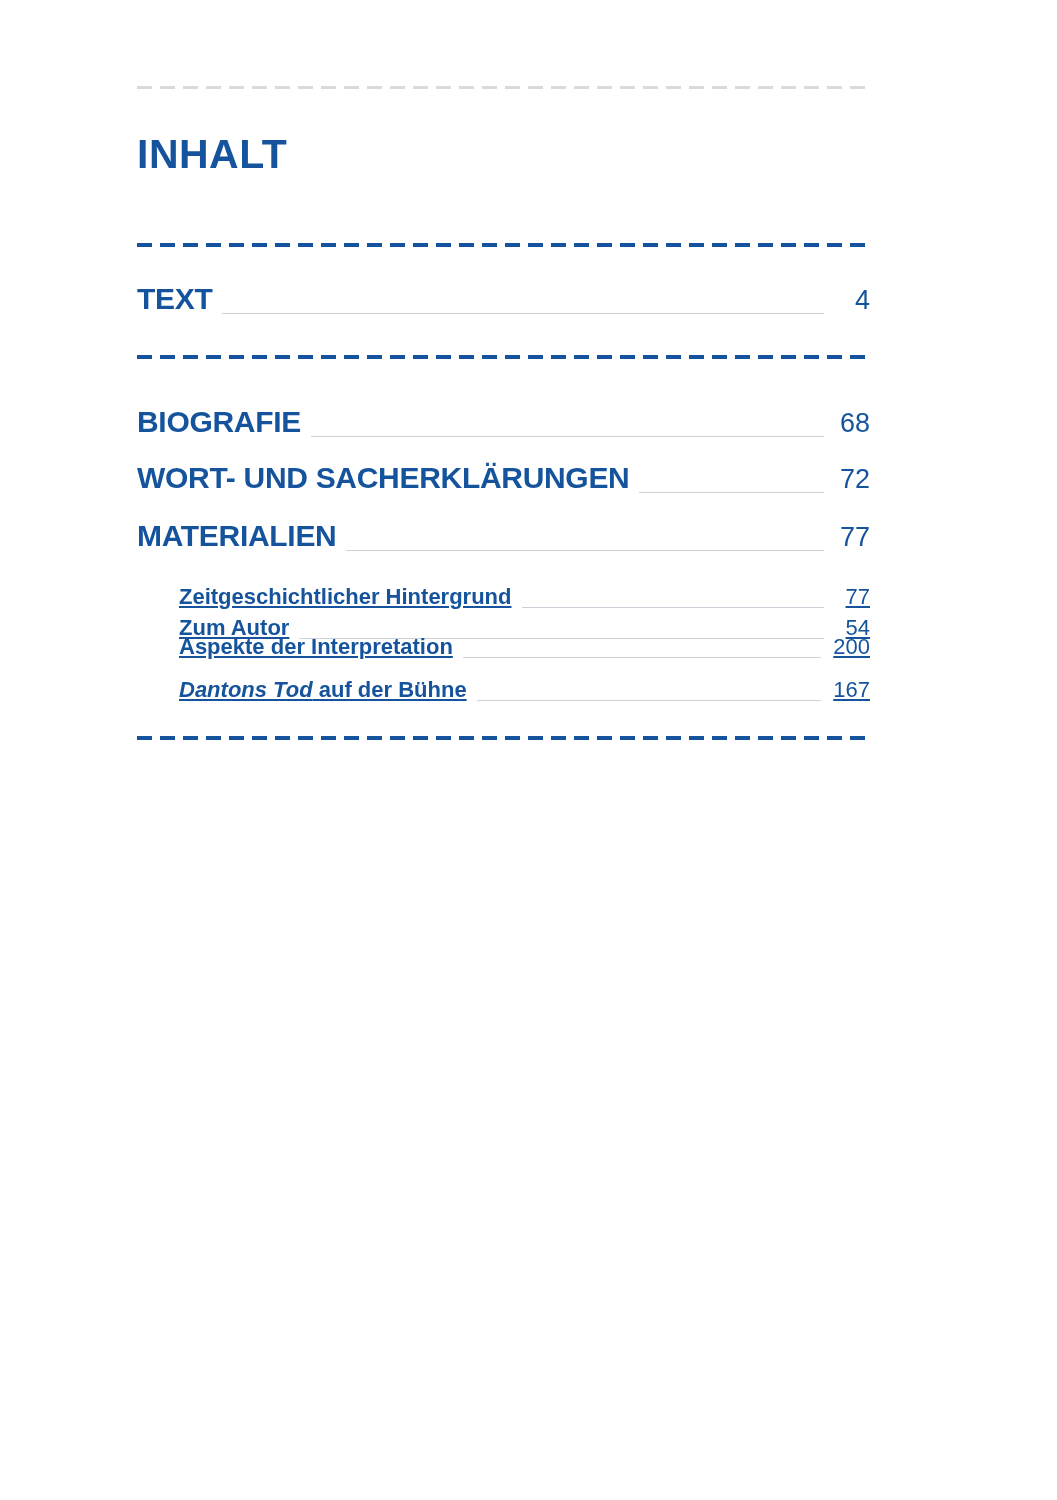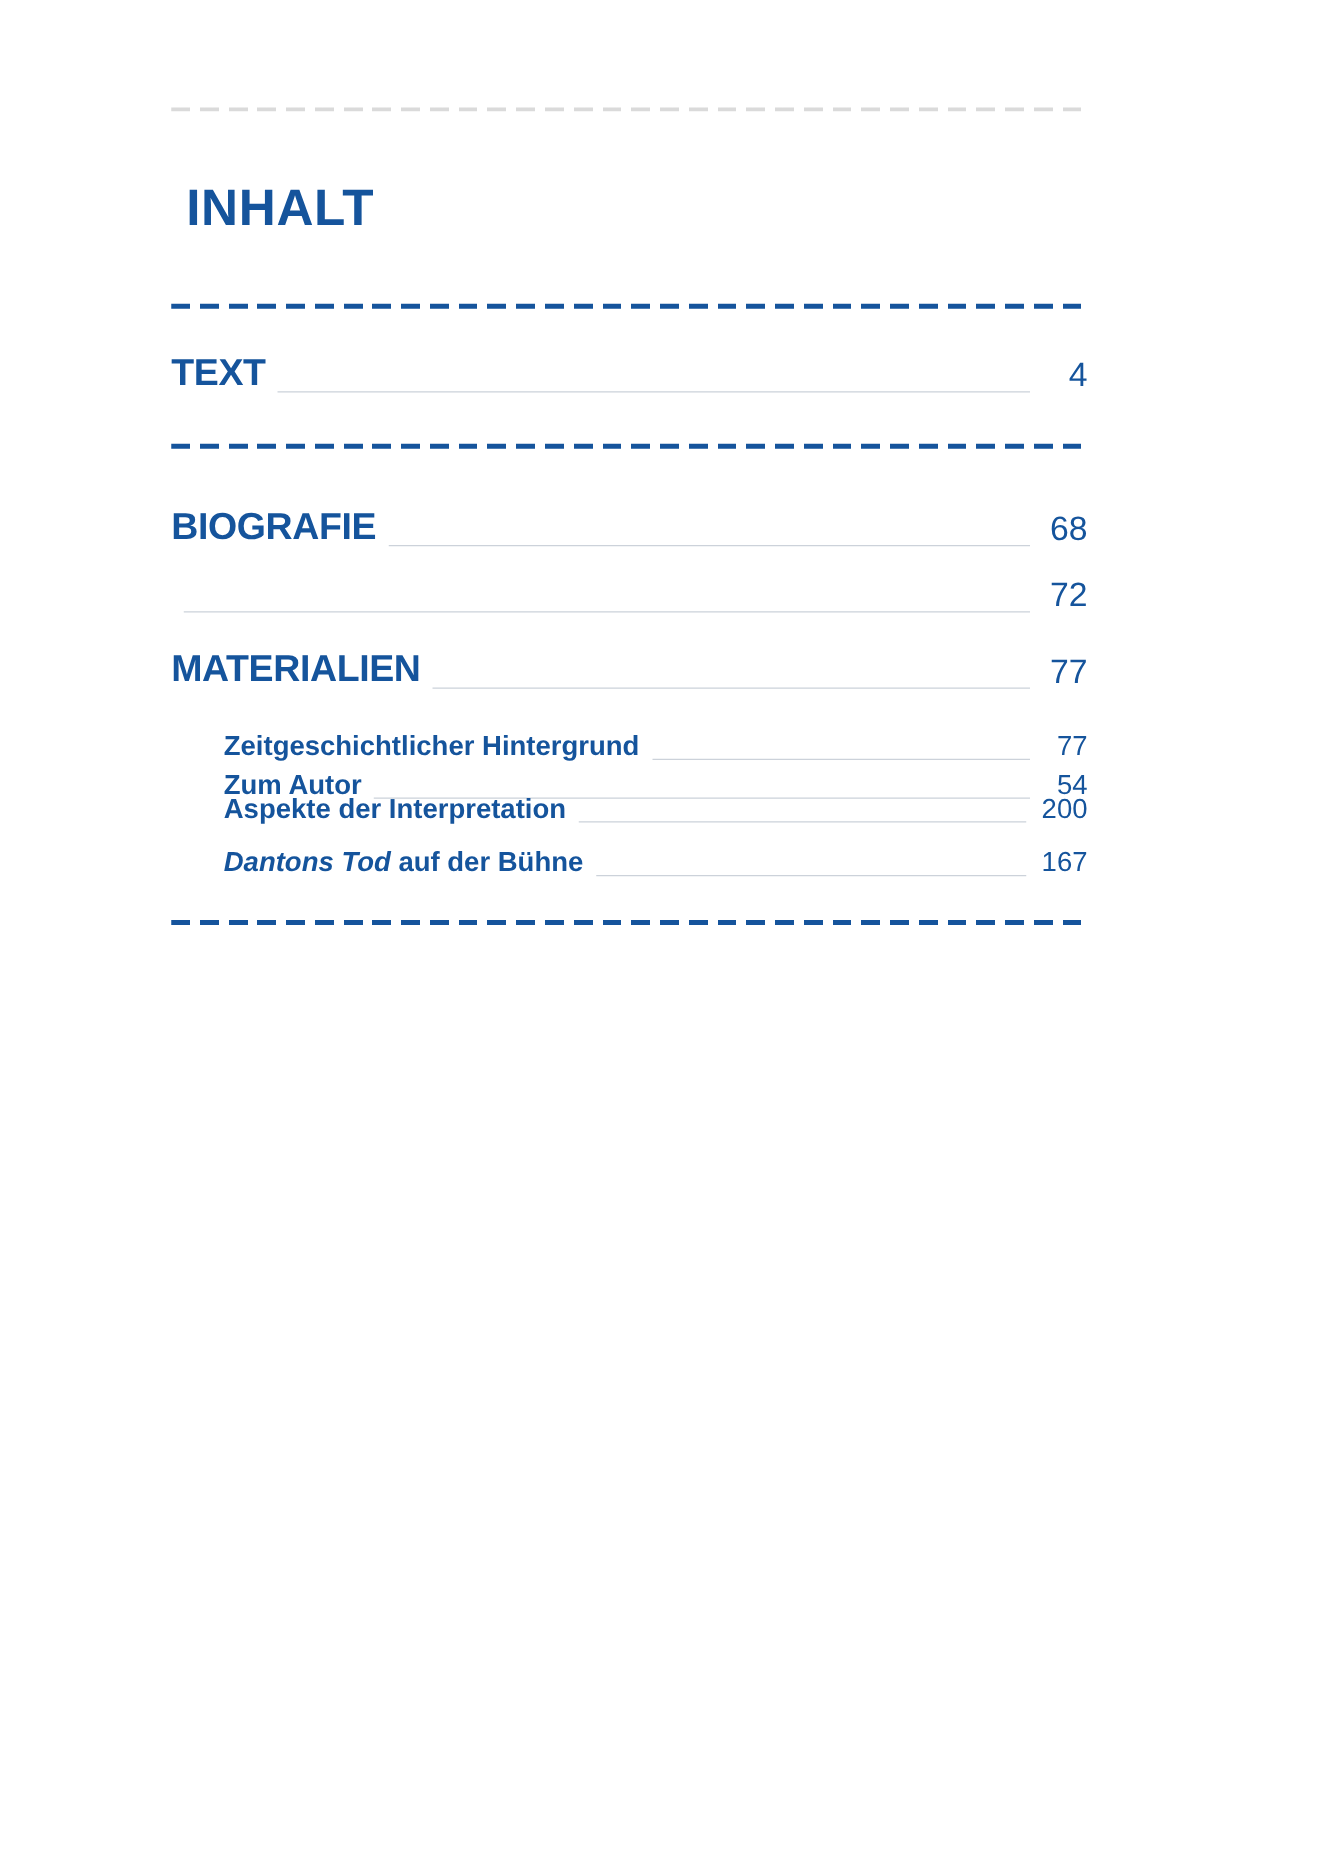--- a/index.html
+++ b/index.html
@@ -67,52 +67,53 @@
     min-width: 30px;
   }
   .toc-row .num {
     font-weight: 400;
     line-height: 1;
     text-align: right;
     min-width: 34px;
   }
   .toc-row.lvl1 .lbl { font-size: 30px; letter-spacing: -0.3px; }
   .toc-row.lvl1 .num { font-size: 27px; }
-  .toc-row.lvl2 { left: 42px; width: 691px; }
+  .toc-row.lvl2 { left: 42px; width: 691px; text-decoration: underline; }
   .toc-row.lvl2 .lbl { font-size: 22px; }
   .toc-row.lvl2 .num { font-size: 22px; }
   .toc-row .lbl i { font-style: italic; }
 </style>
 </head>
 <body>
 
 <div class="page">
   <div class="content">
 
     <div class="rule gray" style="top:86px"></div>
 
-    <h1 class="title" style="top:134px; margin:12px">INHALT</h1>
+    <h1 class="title" style="top:134px; margin:0">INHALT</h1>
 
     <div class="rule blue" style="top:243px"></div>
 
     <div class="toc-row lvl1" style="top:284px">
       <span class="lbl">TEXT</span>
       <span class="leader"></span>
       <span class="num">4</span>
     </div>
 
     <div class="rule blue" style="top:355px"></div>
 
     <div class="toc-row lvl1" style="top:407px">
       <span class="lbl">BIOGRAFIE</span>
       <span class="leader"></span>
       <span class="num">68</span>
     </div>
 
     <div class="toc-row lvl1" style="top:463px">
+      <span class="lbl">WORT- UND SACHERKLÄRUNGEN</span>
       <span class="leader"></span>
       <span class="num">72</span>
     </div>
 
     <div class="toc-row lvl1" style="top:521px">
       <span class="lbl">MATERIALIEN</span>
       <span class="leader"></span>
       <span class="num">77</span>
     </div>
 

